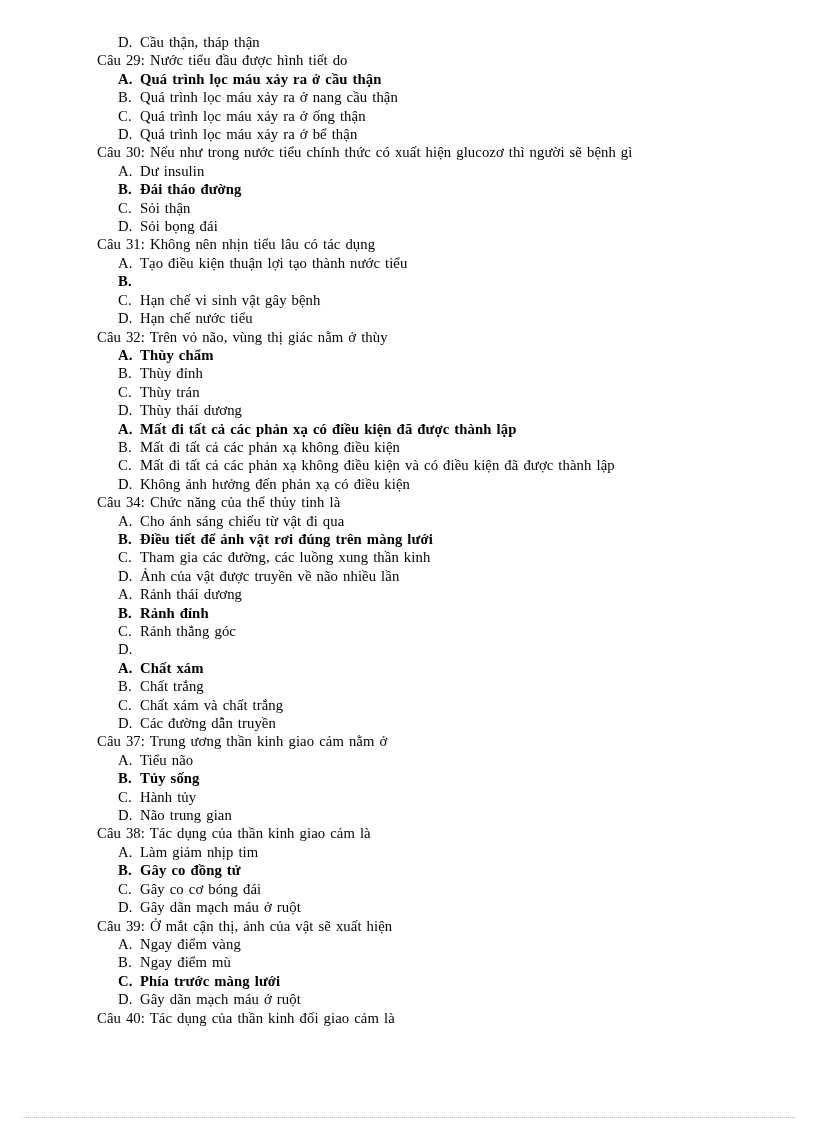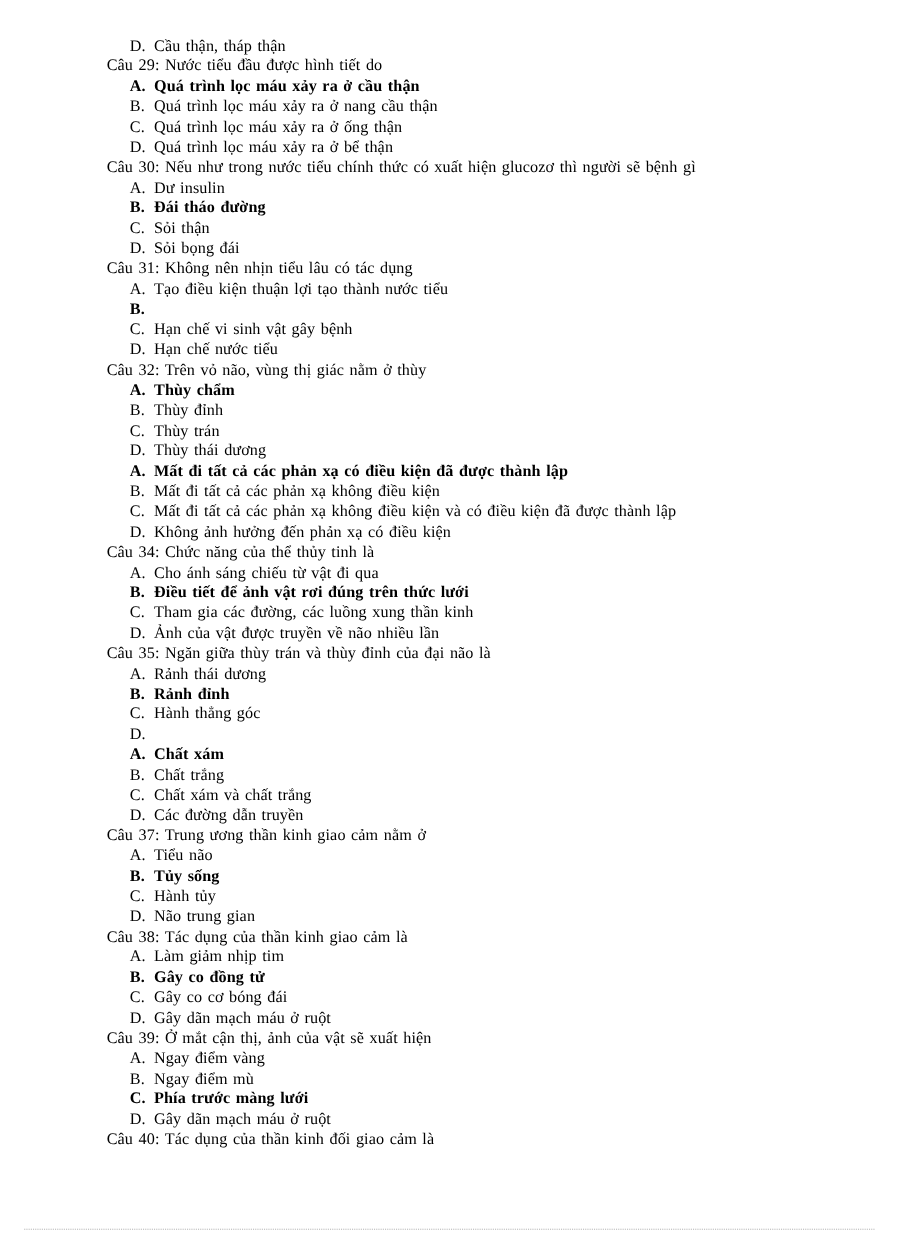--- a/index.html
+++ b/index.html
@@ -191,44 +191,43 @@
         </div>
       </div>
       <div class="qblock">
         <div class="line q-line">Câu 34: Chức năng của thể thủy tinh là</div>
         <div class="line opt-line">
           <span class="opt-letter">A.</span>
           <span class="opt-text">Cho ánh sáng chiếu từ vật đi qua</span>
         </div>
         <div class="line opt-line">
           <span class="opt-letter bold">B.</span>
-          <span class="opt-text bold">Điều tiết để ảnh vật rơi đúng trên thức lưới</span>
+          <span class="opt-text bold">Điều tiết để ảnh vật rơi đúng trên màng lưới</span>
         </div>
         <div class="line opt-line">
           <span class="opt-letter">C.</span>
           <span class="opt-text">Tham gia các đường, các luồng xung thần kinh</span>
         </div>
         <div class="line opt-line">
           <span class="opt-letter">D.</span>
           <span class="opt-text">Ảnh của vật được truyền về não nhiều lần</span>
         </div>
       </div>
       <div class="qblock">
-        <div class="line q-line">Câu 35: Ngăn giữa thùy trán và thùy đỉnh của đại não là</div>
         <div class="line opt-line">
           <span class="opt-letter">A.</span>
           <span class="opt-text">Rảnh thái dương</span>
         </div>
         <div class="line opt-line">
           <span class="opt-letter bold">B.</span>
           <span class="opt-text bold">Rảnh đỉnh</span>
         </div>
         <div class="line opt-line">
           <span class="opt-letter">C.</span>
-          <span class="opt-text">Hành thẳng góc</span>
+          <span class="opt-text">Rảnh thẳng góc</span>
         </div>
         <div class="line opt-line">
           <span class="opt-letter">D.</span>
         </div>
       </div>
       <div class="qblock">
         <div class="line opt-line">
           <span class="opt-letter bold">A.</span>
           <span class="opt-text bold">Chất xám</span>
         </div>

